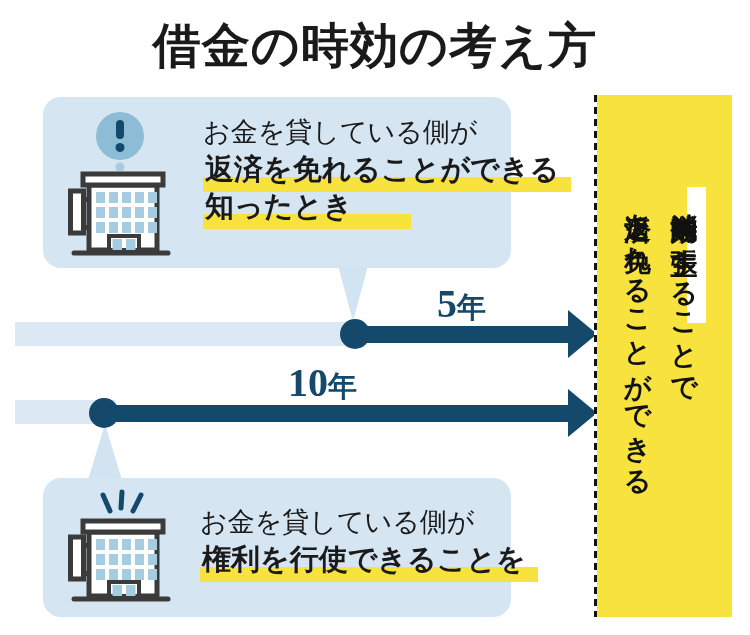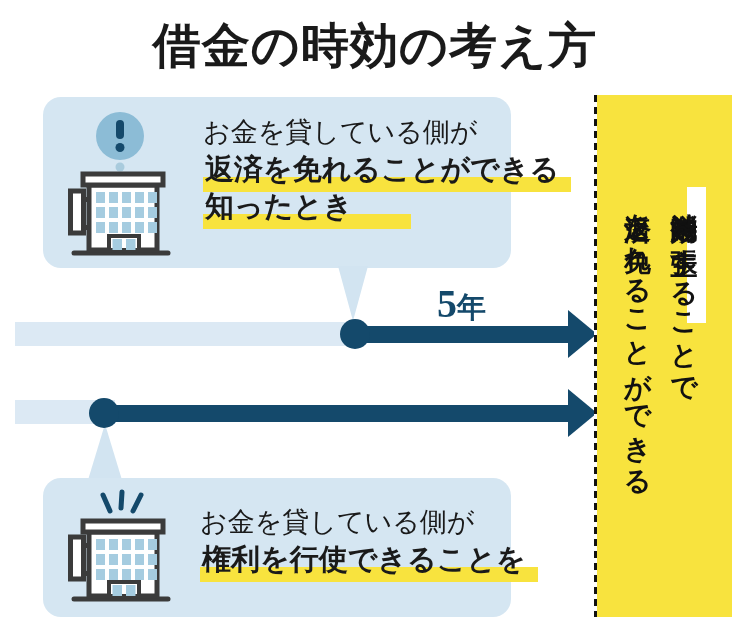--- a/index.html
+++ b/index.html
@@ -139,20 +139,23 @@
   <div class="ahead ahead-1"></div>
   <div class="dot dot-1"></div>
   <div class="ylabel ylabel-1">
     <span class="num">5</span><span class="unit">年</span>
   </div>
 
   <div class="band band-2"></div>
   <div class="bar bar-2"></div>
   <div class="ahead ahead-2"></div>
   <div class="dot dot-2"></div>
+  <div class="ylabel ylabel-2">
+    <span class="num">10</span><span class="unit">年</span>
+  </div>
 
   <div class="card card-bottom">
     <svg class="card-icon icon-bottom" viewBox="0 0 104 118">
       <g>
         <path class="ray" d="M35,7 L42,23"></path>
         <path class="ray" d="M54,4 L53,20"></path>
         <path class="ray" d="M73,7 L65,23"></path>
       </g>
       <g>
         <line class="gline" x1="6" y1="111" x2="100" y2="111"></line>

